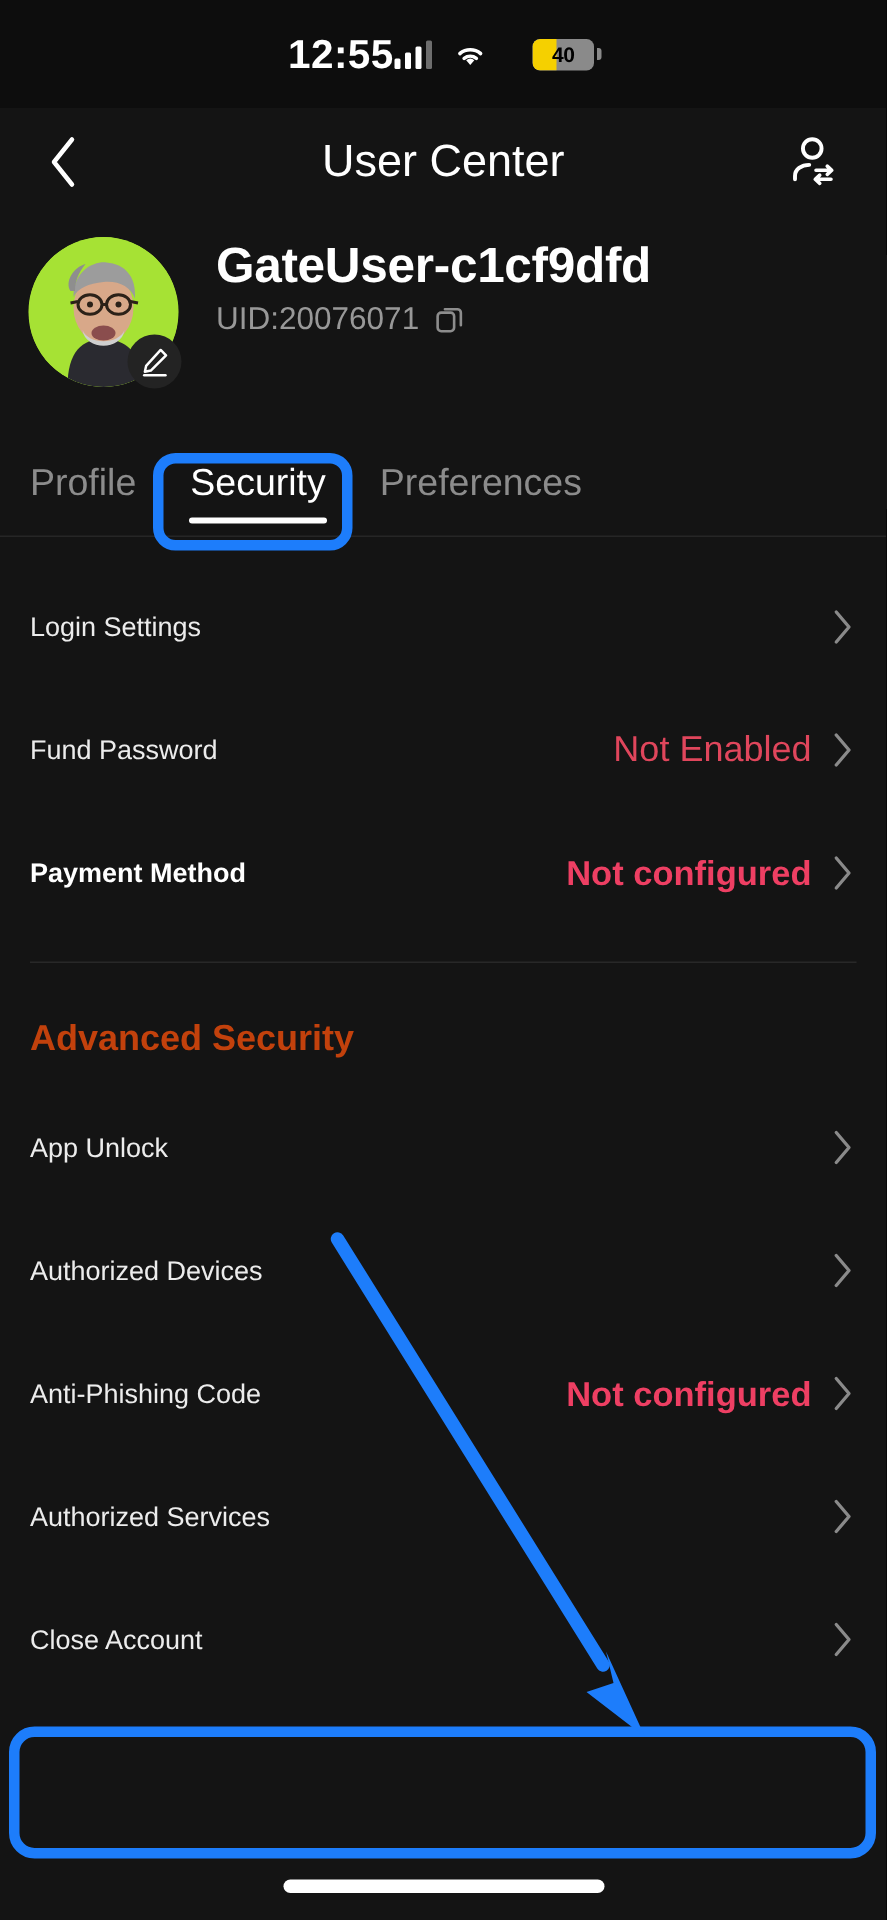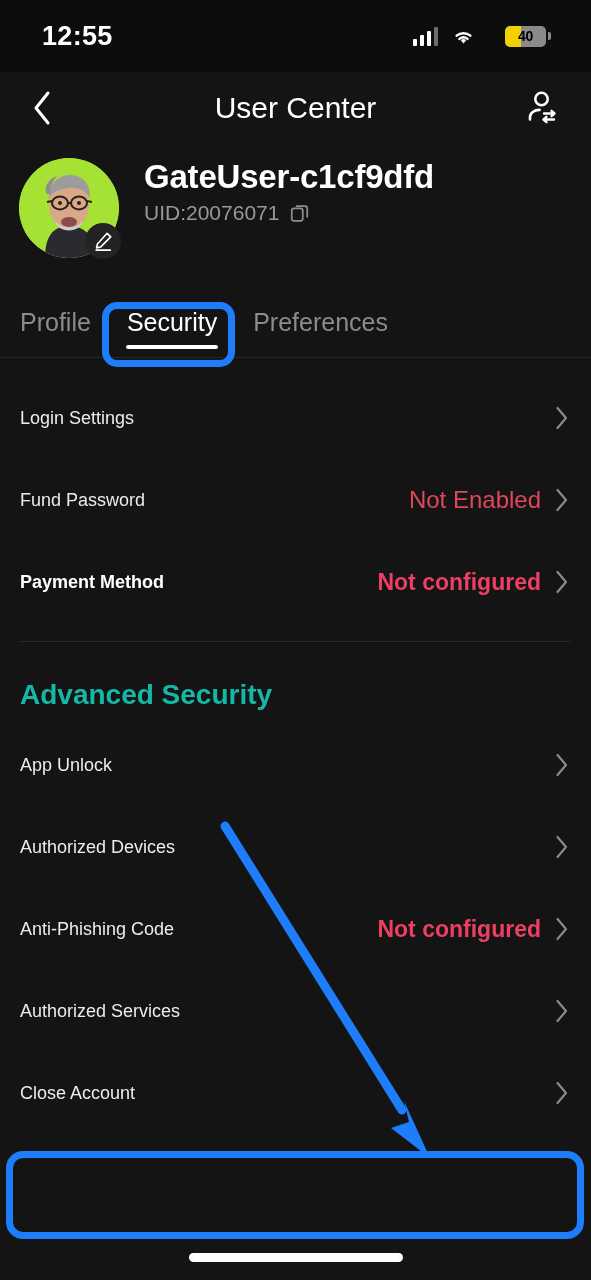--- a/index.html
+++ b/index.html
@@ -12,21 +12,21 @@
   .phone {
     position: relative;
     width: 591px; height: 1280px;
     background: #141414;
     overflow: hidden;
   }
 
   
   .statusbar {
     position: absolute; top: 0; left: 0; right: 0; height: 72px;
-    display: flex; align-items: center; justify-content: space-between;
+    display: flex; align-items: center; justify-content: center;
     padding: 0 40px 0 42px;
     background: #0d0d0d;
   }
   .clock {
     color: #ffffff; font-size: 27px; font-weight: bold;
     letter-spacing: 0.3px;
   }
   .status-right { display: flex; align-items: center; gap: 13px; }
   .signal { display: flex; align-items: flex-end; gap: 2.5px; height: 19px; }
   .signal i { display: block; width: 4.5px; background: #ffffff; border-radius: 1px; }
@@ -120,21 +120,21 @@
   .row.strong .row-label { font-weight: bold; color: #ffffff; }
   .row-right { display: flex; align-items: center; gap: 14px; }
   .row-status { font-size: 24px; color: #e0465c; }
   .row.strong .row-status { font-size: 23px; font-weight: bold; color: #ee3f63; }
   .chev { width: 14px; height: 24px; flex: 0 0 14px; }
 
   .section-sep {
     height: 1px; background: #282828; margin: 18px 20px 0 20px;
   }
   .section-title {
-    font-size: 28px; font-weight: bold; color: #14b8a6;
+    font-size: 24px; font-weight: bold; color: #c2410c;
     padding: 37px 8px 0 20px; height: 82px;
   }
 
   
   .home-ind {
     position: absolute; bottom: 18px; left: 50%; transform: translateX(-50%);
     width: 214px; height: 9px; border-radius: 5px; background: #ffffff;
   }
 
   

